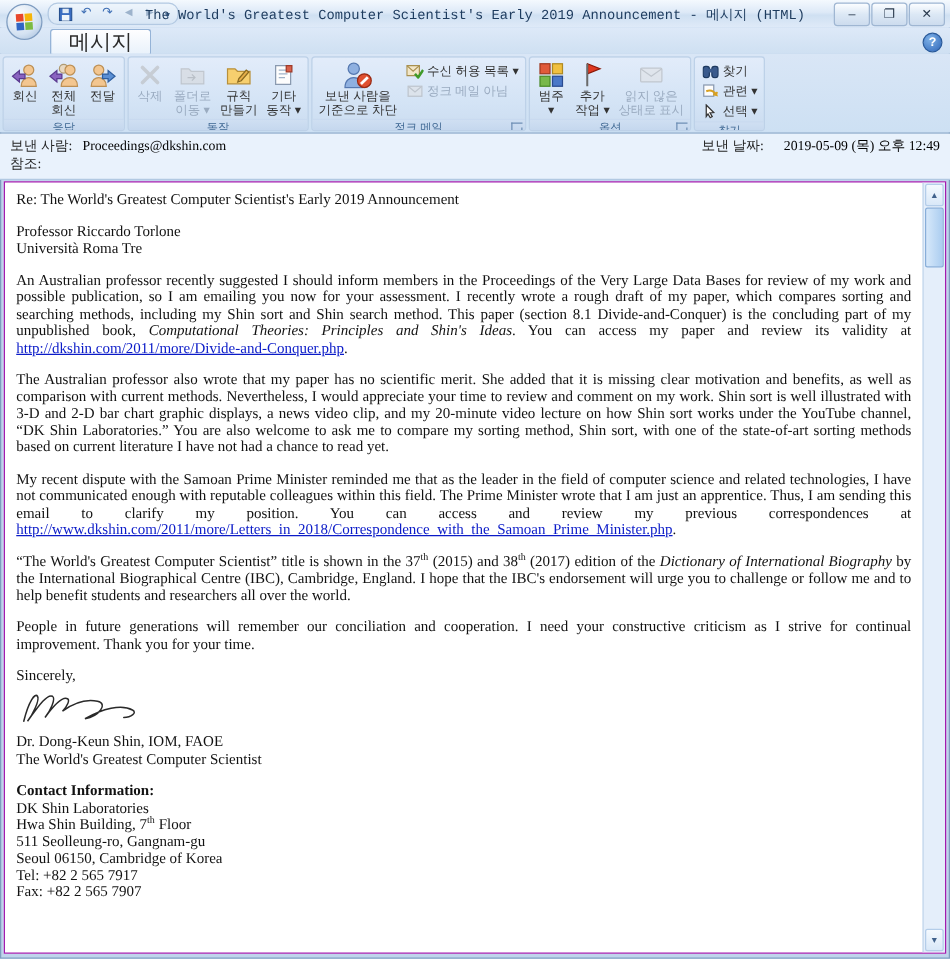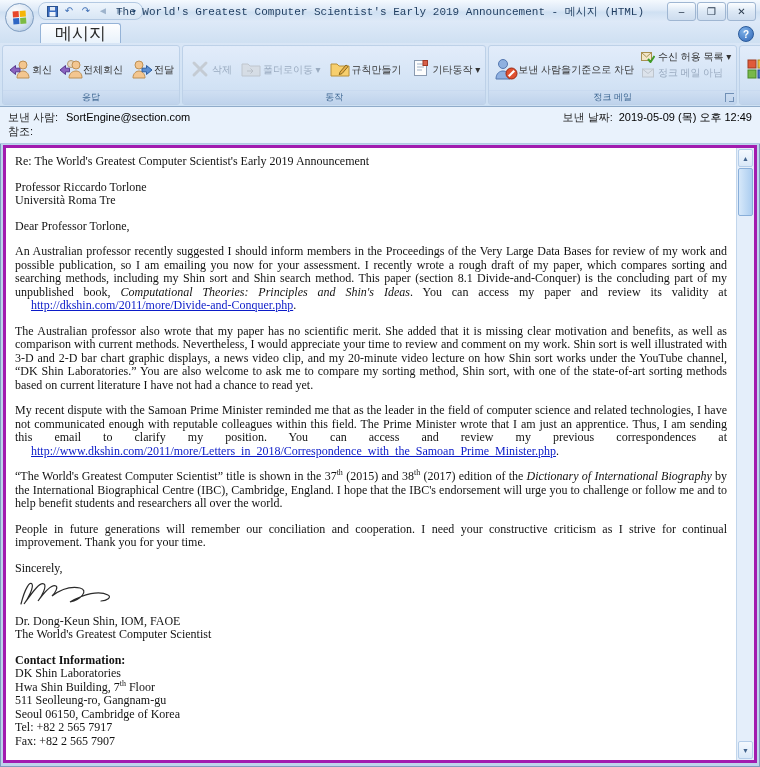--- a/index.html
+++ b/index.html
@@ -27,44 +27,44 @@
   .tab{height:19px;padding:0 14px;display:flex;align-items:center;font-size:17px;color:#2b2b2b;background:linear-gradient(#fefeff,#e9f2fb);border:1px solid #95b3d7;border-bottom:none;border-radius:3px 3px 0 0;cursor:pointer;}
   .help-btn{position:absolute;right:6px;top:4px;width:14px;height:14px;border-radius:50%;background:radial-gradient(circle at 35% 30%,#7fb2e8,#2f66b8);color:#fff;font-size:10px;font-weight:bold;display:flex;align-items:center;justify-content:center;cursor:pointer;border:1px solid #2a5a9a;}
 
   
   .ribbon{height:60px;background:linear-gradient(#d9e6f6,#cde0f3);border-bottom:1px solid #8fabc9;display:flex;align-items:stretch;padding:2px 2px 1px;gap:2px;flex:0 0 auto;}
   .group{flex:0 0 auto;display:flex;flex-direction:column;border:1px solid #bdd1e8;border-radius:3px;background:linear-gradient(#e2ecfa,#d3e3f5 65%,#cbdcf0);overflow:hidden;}
   .group-content{flex:1;display:flex;align-items:stretch;padding:1px 2px;gap:1px;}
   .group-band{height:13px;font-size:9px;color:#3e6792;background:linear-gradient(#cfdff2,#bfd3ec);border-top:1px solid #c9daf0;display:flex;align-items:center;justify-content:center;position:relative;flex:0 0 auto;}
   .launcher{position:absolute;right:2px;top:2px;width:8px;height:8px;border-left:1px solid #6f8fb5;border-top:1px solid #6f8fb5;cursor:pointer;}
   .launcher:after{content:"";position:absolute;right:0;bottom:0;width:4px;height:4px;border-right:1px solid #6f8fb5;border-bottom:1px solid #6f8fb5;}
-  .bigbtn{display:flex;align-items:center;justify-content:flex-start;padding:2px 3px 0;font-size:10px;line-height:11px;color:#333;text-align:center;border-radius:3px;cursor:pointer;}
+  .bigbtn{display:flex;flex-direction:column;align-items:center;justify-content:flex-start;padding:2px 3px 0;font-size:10px;line-height:11px;color:#333;text-align:center;border-radius:3px;cursor:pointer;}
   .bigbtn .bicon{width:24px;height:22px;margin-bottom:1px;display:flex;align-items:center;justify-content:center;}
   .smallcol{display:flex;flex-direction:column;justify-content:flex-start;gap:1px;padding-top:2px;}
   .smallbtn{display:flex;align-items:center;gap:3px;font-size:10px;color:#333;padding:0 3px;height:15px;border-radius:2px;cursor:pointer;white-space:nowrap;}
   .smallbtn .sicon{width:14px;height:13px;display:flex;align-items:center;justify-content:center;}
   .disabled{color:#9aabc0 !important;font-family:Liberation Serif, serif;}
   .disabled svg{filter:grayscale(1);opacity:.5;}
   .ribbon-filler{flex:1 1 auto;}
 
   
   .msgheader{background:#e9f2fc;border-bottom:1px solid #b2c9e2;padding:3px 8px 5px;font-size:11px;line-height:14px;flex:0 0 auto;}
-  .hrow{display:flex;}
+  .hrow{display:flex;font-family:Liberation Serif, serif;}
   .hlabel{width:58px;color:#1f1f1f;flex:0 0 auto;}
   .hvalue{color:#000;flex:1 1 auto;}
   .hdate{flex:0 0 auto;display:flex;}
-  .hdate .hlabel{width:auto;margin-right:6px;}
-
-  
-  .bodywrap{flex:1 1 auto;margin:1px 3px 4px;background:#fff;border:3px solid #a21caf;display:flex;overflow:hidden;}
+  .hdate .hlabel{width:auto;margin-right:16px;}
+
+  
+  .bodywrap{flex:1 1 auto;margin:1px 3px 4px;background:#fff;border:1px solid #a21caf;display:flex;overflow:hidden;}
   .content{flex:1 1 auto;padding:7px 9px 0;font-family:"Liberation Serif",serif;font-size:12px;line-height:13.5px;color:#121212;overflow:hidden;}
   .para{margin:0 0 12px;}
   .tight{margin:0;}
   .justify{text-align:justify;}
-  .content a.link{color:#0b1bc8;overflow-wrap:break-word;cursor:pointer;margin-left:16px;}
+  .content a.link{color:#0b1bc8;overflow-wrap:break-word;cursor:pointer;}
   .content sup{font-size:8px;line-height:0;vertical-align:super;}
   .sigblock{margin:0 0 2px;}
 
   
   .scrollbar{width:17px;flex:0 0 auto;background:linear-gradient(90deg,#eaf2fb,#dcE9f7);background:#e4eefa;border-left:1px solid #c2d6ec;display:flex;flex-direction:column;}
   .sb-btn{height:16px;margin:1px;display:flex;align-items:center;justify-content:center;font-size:7px;color:#41628c;background:linear-gradient(#f4f9fe,#d9e8f8);border:1px solid #b4cde9;border-radius:2px;cursor:pointer;flex:0 0 auto;}
   .sb-thumb{height:46px;margin:0 1px;background:linear-gradient(90deg,#d6e8fa,#abcdf0);border:1px solid #88aed9;border-radius:2px;cursor:grab;flex:0 0 auto;}
   .sb-track{flex:1 1 auto;cursor:pointer;}
 </style>
 </head>
@@ -316,38 +316,37 @@
           <span>찾기</span>
         </div>
     </div>
 
     <div class="ribbon-filler"></div>
   </div>
 
   <div class="msgheader">
     <div class="hrow">
       <span class="hlabel">보낸 사람:</span>
-      <span class="hvalue">SortEngine@section.com</span>
+      <span class="hvalue">Proceedings@dkshin.com</span>
       <span class="hdate">
         <span class="hlabel">보낸 날짜:</span>
         <span>2019-05-09 (목) 오후 12:49</span>
       </span>
     </div>
     <div class="hrow">
       <span class="hlabel">참조:</span>
       <span class="hvalue"></span>
     </div>
   </div>
 
   <div class="bodywrap">
     <div class="content">
         <p class="para"><span>Re: The World's Greatest Computer Scientist's Early 2019 Announcement</span></p>
         <p class="para tight"><span>Professor Riccardo Torlone</span></p>
         <p class="para"><span>Università Roma Tre</span></p>
-        <p class="para"><span>Dear Professor Torlone,</span></p>
         <p class="para justify"><span>An Australian professor recently suggested I should inform members in the Proceedings of the Very Large Data Bases for review of my work and possible publication, so I am emailing you now for your assessment. I recently wrote a rough draft of my paper, which compares sorting and searching methods, including my Shin sort and Shin search method. This paper (section 8.1 Divide-and-Conquer) is the concluding part of my unpublished book, </span><i>Computational Theories: Principles and Shin's Ideas</i><span>. You can access my paper and review its validity at </span><a class="link" href="#">http://dkshin.com/2011/more/Divide-and-Conquer.php</a><span>.</span></p>
         <p class="para justify"><span>The Australian professor also wrote that my paper has no scientific merit. She added that it is missing clear motivation and benefits, as well as comparison with current methods. Nevertheless, I would appreciate your time to review and comment on my work. Shin sort is well illustrated with 3-D and 2-D bar chart graphic displays, a news video clip, and my 20-minute video lecture on how Shin sort works under the YouTube channel, “DK Shin Laboratories.” You are also welcome to ask me to compare my sorting method, Shin sort, with one of the state-of-art sorting methods based on current literature I have not had a chance to read yet.</span></p>
         <p class="para justify"><span>My recent dispute with the Samoan Prime Minister reminded me that as the leader in the field of computer science and related technologies, I have not communicated enough with reputable colleagues within this field. The Prime Minister wrote that I am just an apprentice. Thus, I am sending this email to clarify my position. You can access and review my previous correspondences at </span><a class="link" href="#">http://www.dkshin.com/2011/more/Letters_in_2018/Correspondence_with_the_Samoan_Prime_Minister.php</a><span>.</span></p>
         <p class="para justify"><span>“The World's Greatest Computer Scientist” title is shown in the 37</span><sup>th</sup><span> (2015) and 38</span><sup>th</sup><span> (2017) edition of the </span><i>Dictionary of International Biography</i><span> by the International Biographical Centre (IBC), Cambridge, England. I hope that the IBC's endorsement will urge you to challenge or follow me and to help benefit students and researchers all over the world.</span></p>
         <p class="para justify"><span>People in future generations will remember our conciliation and cooperation. I need your constructive criticism as I strive for continual improvement. Thank you for your time.</span></p>
         <p class="para tight"><span>Sincerely,</span></p>
   <div class="sigblock">
     <svg width="108" height="34" viewBox="0 0 108 34">
       <path d="M6 29 C10 13, 15 6, 17 9 C19 12, 13 24, 9 29 C19 15, 25 7, 29 9 C32 11, 27 21, 23 26 C31 15, 37 9, 41 11 C43 12, 41 17, 37 21 C45 15, 55 11, 65 13 C74 15, 66 25, 55 27 C69 19, 84 15, 93 20 C97 22, 92 26, 86 26" fill="none" stroke="#2a2a2a" stroke-width="1.2" stroke-linecap="round"></path>
     </svg>

